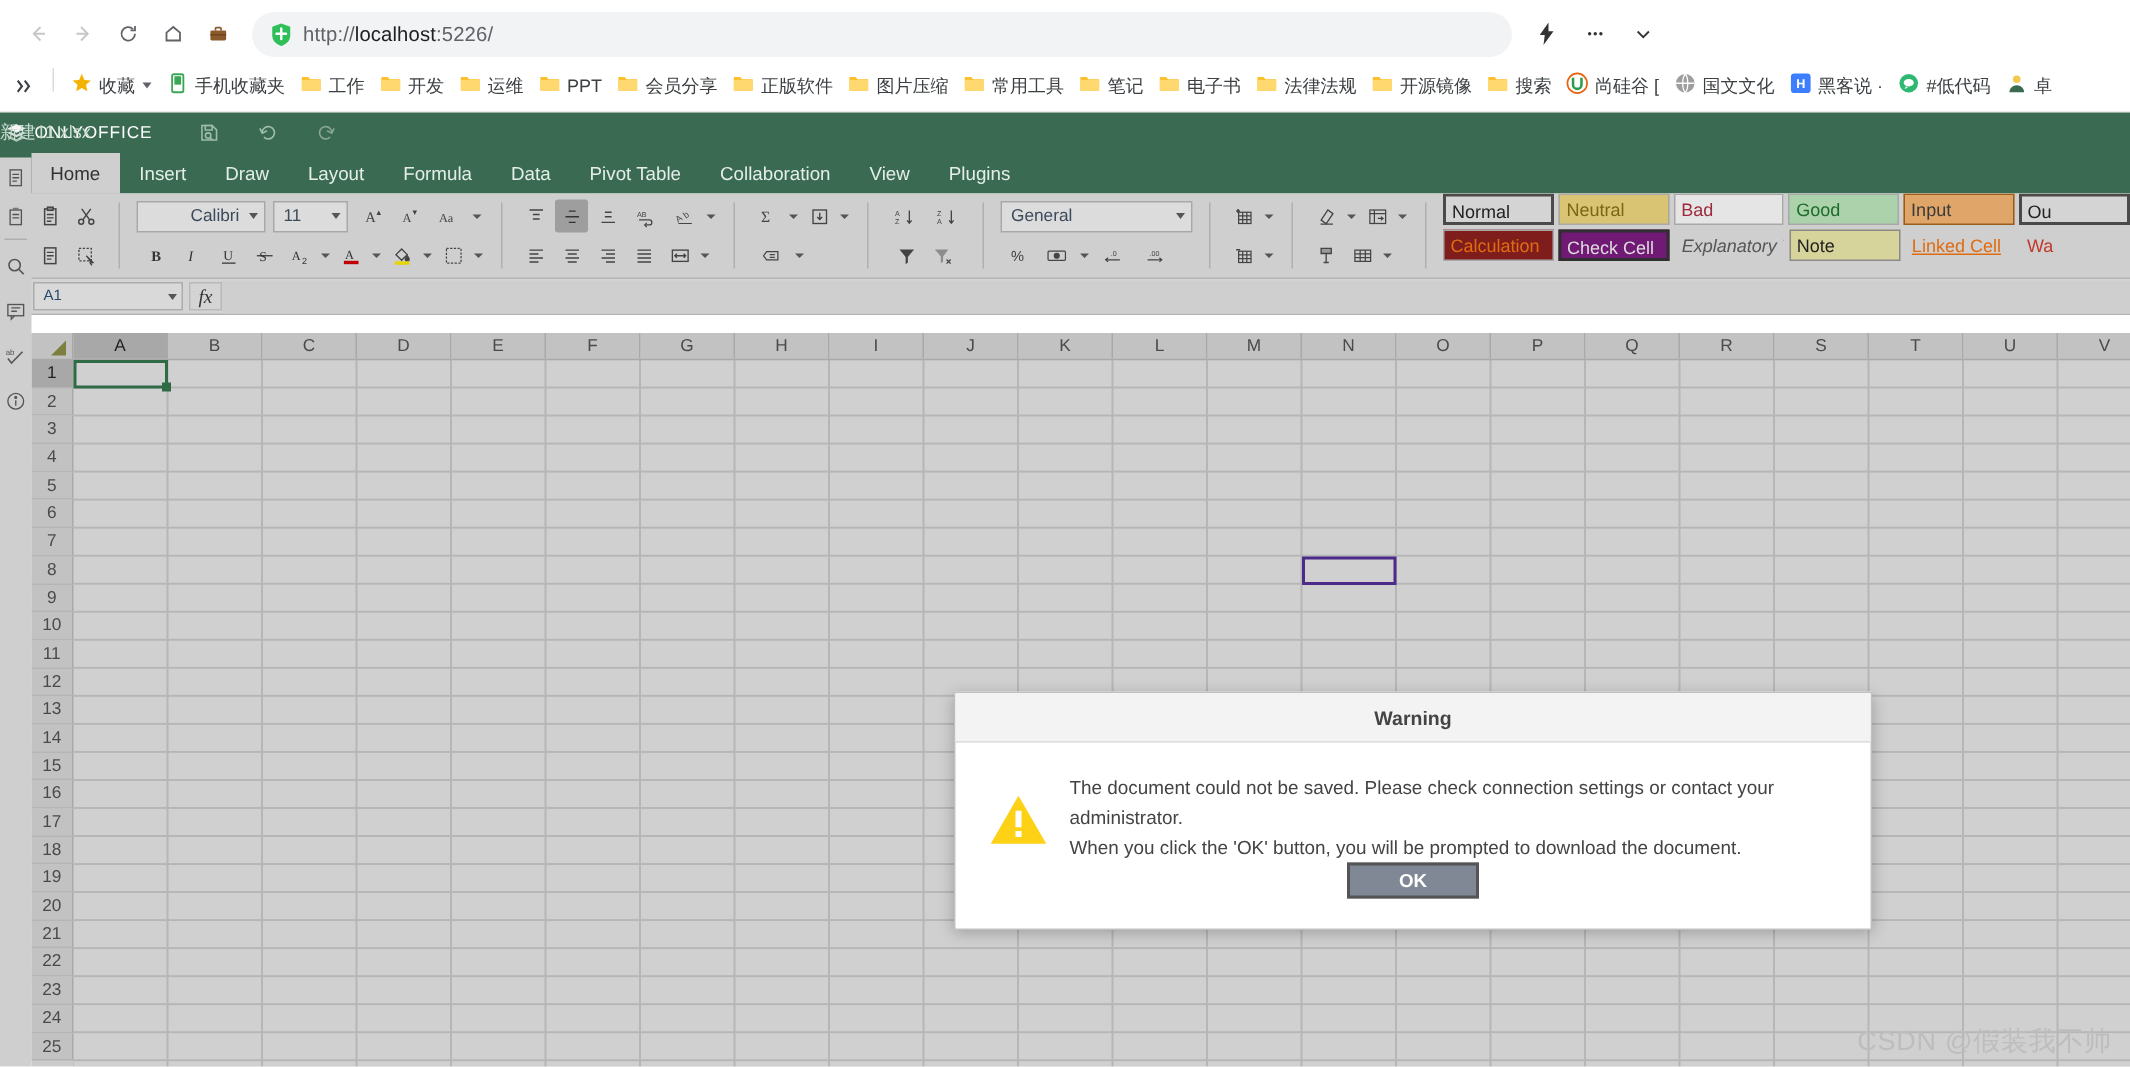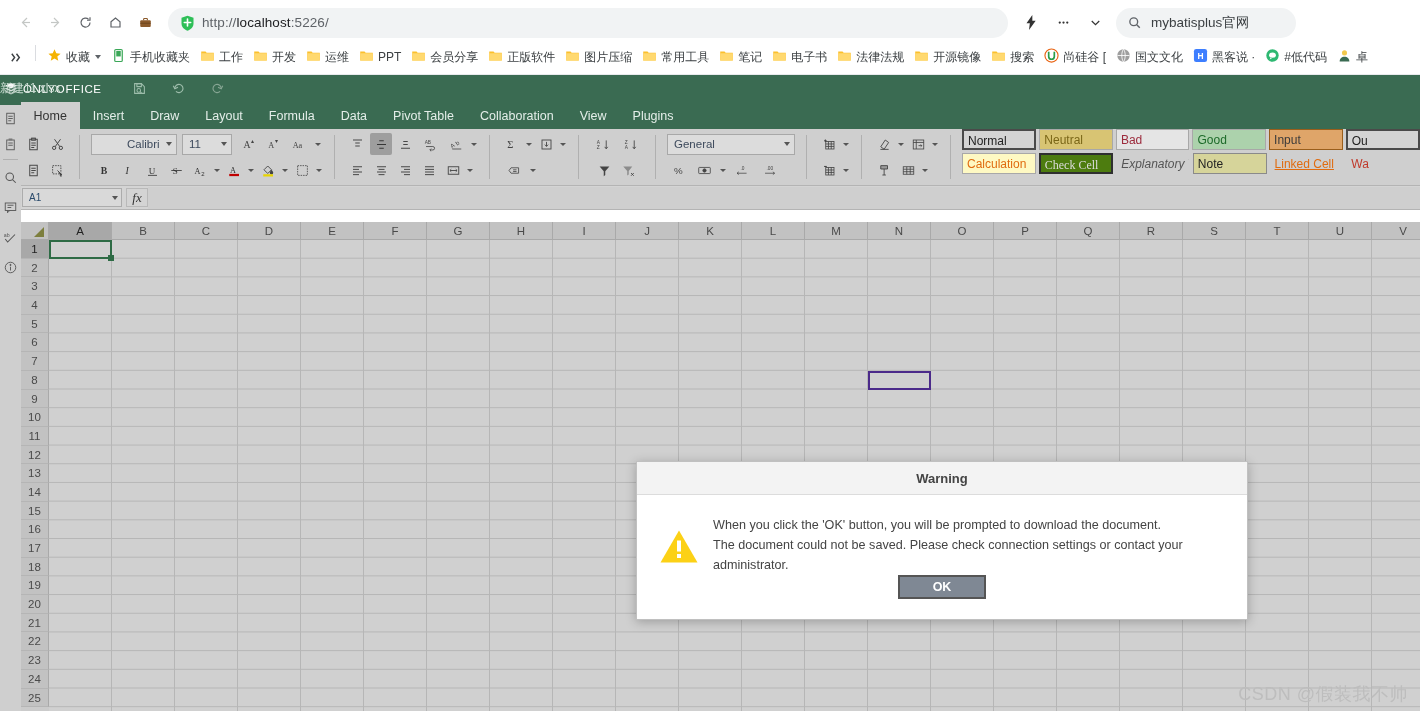--- a/index.html
+++ b/index.html
@@ -300,27 +300,20 @@
             <circle cx="15" cy="10" r="1.5"></circle>
           </svg>
       </div>
       <div class="nav-btn">
         <svg class="ico" width="17" height="17" viewBox="0 0 20 20" fill="none" stroke="#333" stroke-width="1.6">
             <path d="M5 8 L10 13 L15 8"></path>
           </svg>
       </div>
     </div>
 
-    <div class="searchbox">
-      <svg class="mag ico" width="15" height="15" viewBox="0 0 20 20" fill="none" stroke="#5f6368" stroke-width="1.8">
-          <circle cx="9" cy="9" r="5.2"></circle>
-          <path d="M13 13 L17 17"></path>
-        </svg>
-      <span class="search-text">mybatisplus官网</span>
-    </div>
   </div>
 
   <div class="bookmarks">
     <div class="bk">
       <svg class="ico" viewBox="0 0 16 16" fill="none" stroke="#3c4043" stroke-width="1.5">
           <path d="M3 4 L6 8 L3 12"></path>
           <path d="M8 4 L11 8 L8 12"></path>
         </svg>
     </div>
     <div class="bk-sep"></div>
@@ -887,22 +880,22 @@
     <div class="styles-gal">
       <div class="sg-row" id="sg-row-1">
           <div class="sg-cell" style="background: rgb(212, 212, 212); color: rgb(34, 34, 34); border-color: rgb(74, 74, 74); border-width: 2px;">Normal</div>
           <div class="sg-cell" style="background: rgb(216, 196, 115); color: rgb(122, 102, 23); border-color: rgb(168, 168, 168);">Neutral</div>
           <div class="sg-cell" style="background: #e5e5e5; color: rgb(156, 42, 60); border-color: rgb(168, 168, 168);">Bad</div>
           <div class="sg-cell" style="background: rgb(172, 210, 172); color: rgb(29, 107, 42); border-color: rgb(168, 168, 168);">Good</div>
           <div class="sg-cell" style="background: rgb(223, 165, 105); color: rgb(59, 59, 59); border-color: rgb(154, 94, 27);">Input</div>
           <div class="sg-cell" style="background: rgb(212, 212, 212); color: rgb(34, 34, 34); border-color: rgb(74, 74, 74); border-width: 2px;">Ou</div>
         </div>
       <div class="sg-row" id="sg-row-2">
-          <div class="sg-cell" style="background: #fef9c3; color: rgb(224, 108, 16); border-color: rgb(168, 168, 168);">Calculation</div>
-          <div class="sg-cell" style="background: #4d7c0f; color: rgb(221, 221, 221); border-color: rgb(47, 47, 47); border-width: 2px; font-family: Liberation Serif, serif;">Check Cell</div>
+          <div class="sg-cell" style="background: #7f1d1d; color: rgb(224, 108, 16); border-color: rgb(168, 168, 168);">Calculation</div>
+          <div class="sg-cell" style="background: #701a75; color: rgb(221, 221, 221); border-color: rgb(47, 47, 47); border-width: 2px;">Check Cell</div>
           <div class="sg-cell" style="background: rgb(207, 207, 207); color: rgb(85, 85, 85); border-color: rgb(207, 207, 207); font-style: italic;">Explanatory Tex</div>
           <div class="sg-cell" style="background: rgb(214, 212, 154); color: rgb(34, 34, 34); border-color: rgb(138, 138, 138);">Note</div>
           <div class="sg-cell" style="background: rgb(207, 207, 207); color: rgb(224, 108, 16); border-color: rgb(207, 207, 207); text-decoration: underline;">Linked Cell</div>
           <div class="sg-cell" style="background: rgb(207, 207, 207); color: rgb(192, 57, 43); border-color: rgb(207, 207, 207);">Wa</div>
         </div>
     </div>
   </div>
 
   <div class="formula-bar">
     <div class="namebox">
@@ -1023,22 +1016,22 @@
   <div class="modal-backdrop"></div>
   <div class="modal">
     <div class="modal-head">Warning</div>
     <div class="modal-body">
       <svg class="warn-tri" viewBox="0 0 40 36">
         <path d="M20 2 38.5 34H1.5z" fill="#fcd116"></path>
         <rect x="18" y="12" width="4" height="11" fill="#fff"></rect>
         <rect x="18" y="25.5" width="4" height="4" fill="#fff"></rect>
       </svg>
       <div class="modal-msg">
+        <div>The document could not be saved. Please check connection settings or contact your administrator.</div>
         <div>When you click the 'OK' button, you will be prompted to download the document.</div>
-        <div>The document could not be saved. Please check connection settings or contact your administrator.</div>
       </div>
     </div>
     <div class="modal-foot">
       <button class="ok-btn">OK</button>
     </div>
   </div>
 
 </div>
 
 </body></html>

